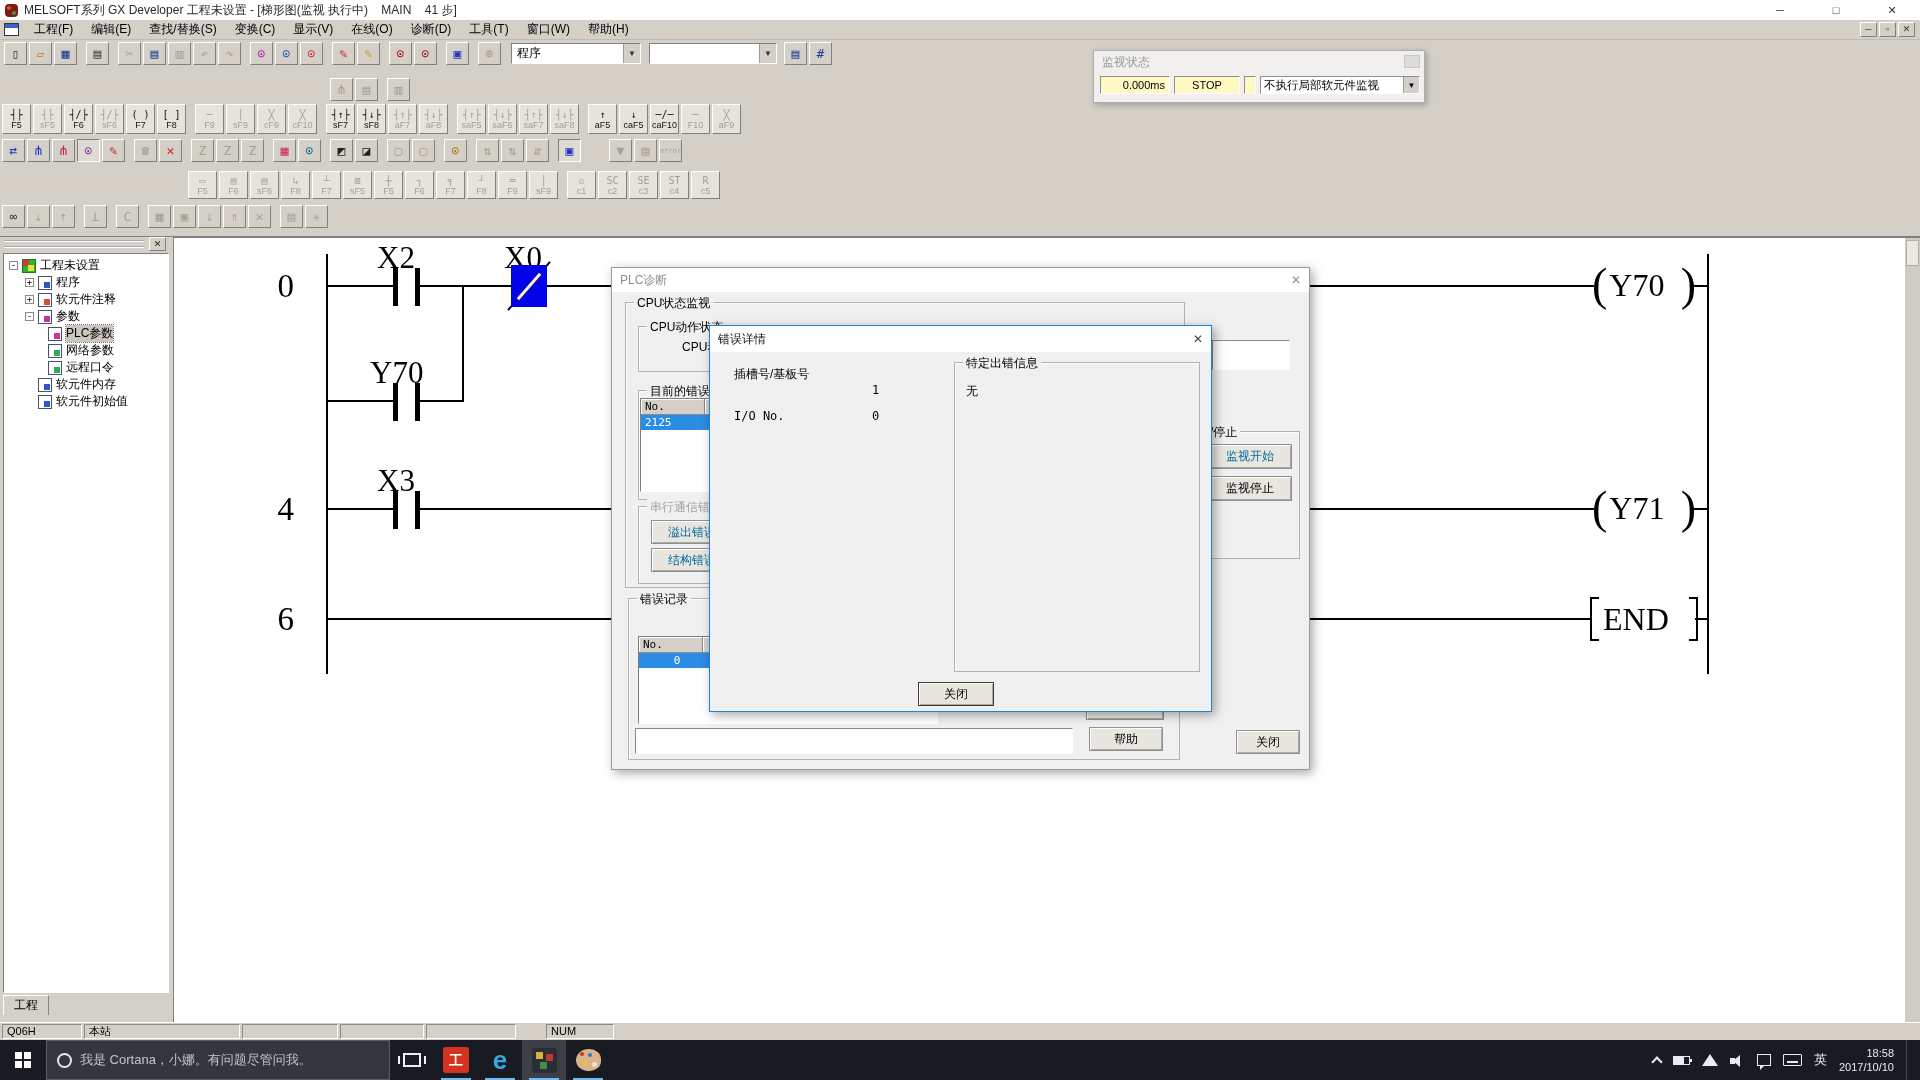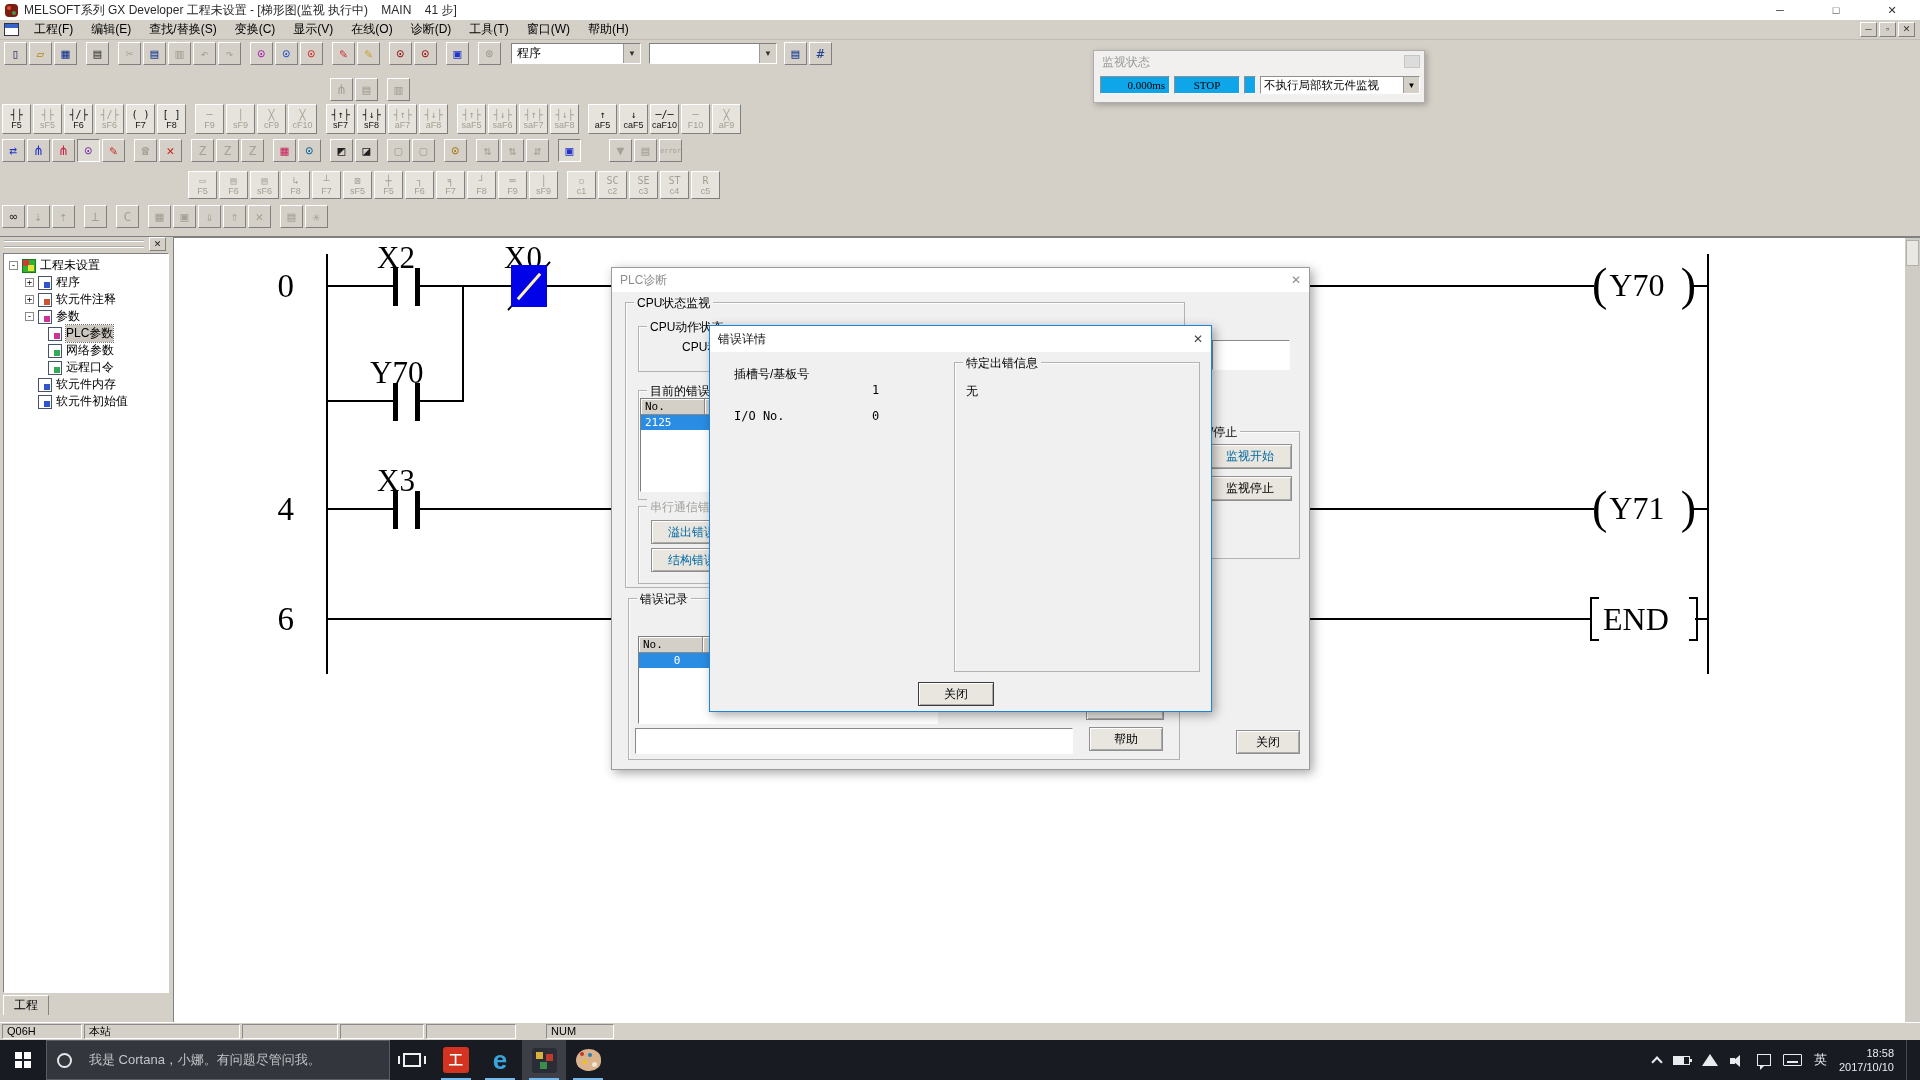--- a/index.html
+++ b/index.html
@@ -55,21 +55,21 @@
   display:flex;align-items:center;justify-content:center;font-size:8px;color:#333}
 #combo-program{width:130px}
 #combo-second{width:128px}
 
 
 #monwin{position:absolute;left:1093px;top:50px;width:332px;height:53px;background:#f1f0ef;
   border:1px solid #aeaeae;box-shadow:2px 2px 6px rgba(0,0,0,.25);z-index:6}
 #monwin .mtitle{position:absolute;left:8px;top:3px;color:#9a9a9a;font-size:12px}
 #monwin .mclose{position:absolute;right:4px;top:4px;width:16px;height:13px;background:#dcdcdc;border:1px solid #c6c6c6}
 .mfield{position:absolute;top:25px;height:18px;border:1px solid;border-color:#8f8f8f #fdfdfd #fdfdfd #8f8f8f;
-  background:#0ea5e9;display:flex;align-items:center;font-family:Liberation Serif, serif;font-size:11px}
+  background:#fef9c3;display:flex;align-items:center;font-family:Liberation Sans, sans-serif;font-size:11px}
 #mf-time{left:6px;width:70px;justify-content:flex-end;padding-right:4px}
 #mf-stop{left:80px;width:66px;justify-content:center}
 #mf-blank{left:150px;width:12px}
 #mf-combo{left:166px;width:160px;background:#fff;border-color:#8f8f8f #fdfdfd #fdfdfd #8f8f8f;
   font-family:"Liberation Sans",sans-serif;font-size:11.5px;padding-left:3px}
 #mf-combo .arr{margin-left:auto;width:16px;align-self:stretch;background:#d4d0c8;border-left:1px solid #999;
   display:flex;align-items:center;justify-content:center;font-size:8px}
 
 
 .mainframe{position:absolute;left:0;top:236px;width:1920px;height:786px;border-top:1px solid #808080}
@@ -159,21 +159,21 @@
 .sc-cpu{width:80px}.sc-sta{width:156px}.sc-e1{width:96px}.sc-e2{width:84px}.sc-e3{width:90px}
 .sc-num{width:68px;margin-left:28px}
 
 
 .tbar{position:absolute;left:0;top:1040px;width:1920px;height:40px;background:#181b22;
   display:flex;align-items:center;color:#e8ecef}
 .tstart{width:46px;height:40px;display:flex;align-items:center;justify-content:center}
 .winlogo{display:grid;grid-template-columns:7px 7px;grid-template-rows:7px 7px;gap:2px}
 .winlogo i{background:#fff}
 .tsearch{width:344px;height:40px;background:#33373d;border:1px solid #5a5e64;display:flex;align-items:center;
-  gap:17px;padding:0 10px;color:#c2c6ca;font-size:13px}
+  gap:8px;padding:0 10px;color:#c2c6ca;font-size:13px}
 .cring{width:15px;height:15px;border:2px solid #e6e6e6;border-radius:50%;flex:none}
 .tapp{width:44px;height:40px;display:flex;align-items:center;justify-content:center;position:relative;flex:none}
 .tapp.active{background:#3c4046}
 .tapp .ul{position:absolute;bottom:0;left:7px;right:7px;height:2px;background:#76b9ed}
 .tv{width:18px;height:14px;border:2px solid #f0f0f0;position:relative}
 .tv::before{content:"";position:absolute;left:-7px;top:1px;width:2px;height:8px;background:#f0f0f0}
 .tv::after{content:"";position:absolute;right:-7px;top:1px;width:2px;height:8px;background:#f0f0f0}
 .redi{width:26px;height:26px;background:#d3331f;border-radius:3px;color:#fff;font-size:14px;
   line-height:26px;text-align:center;font-weight:bold}
 .edge{font-size:26px;font-weight:bold;color:#3aa5dc;line-height:26px}

